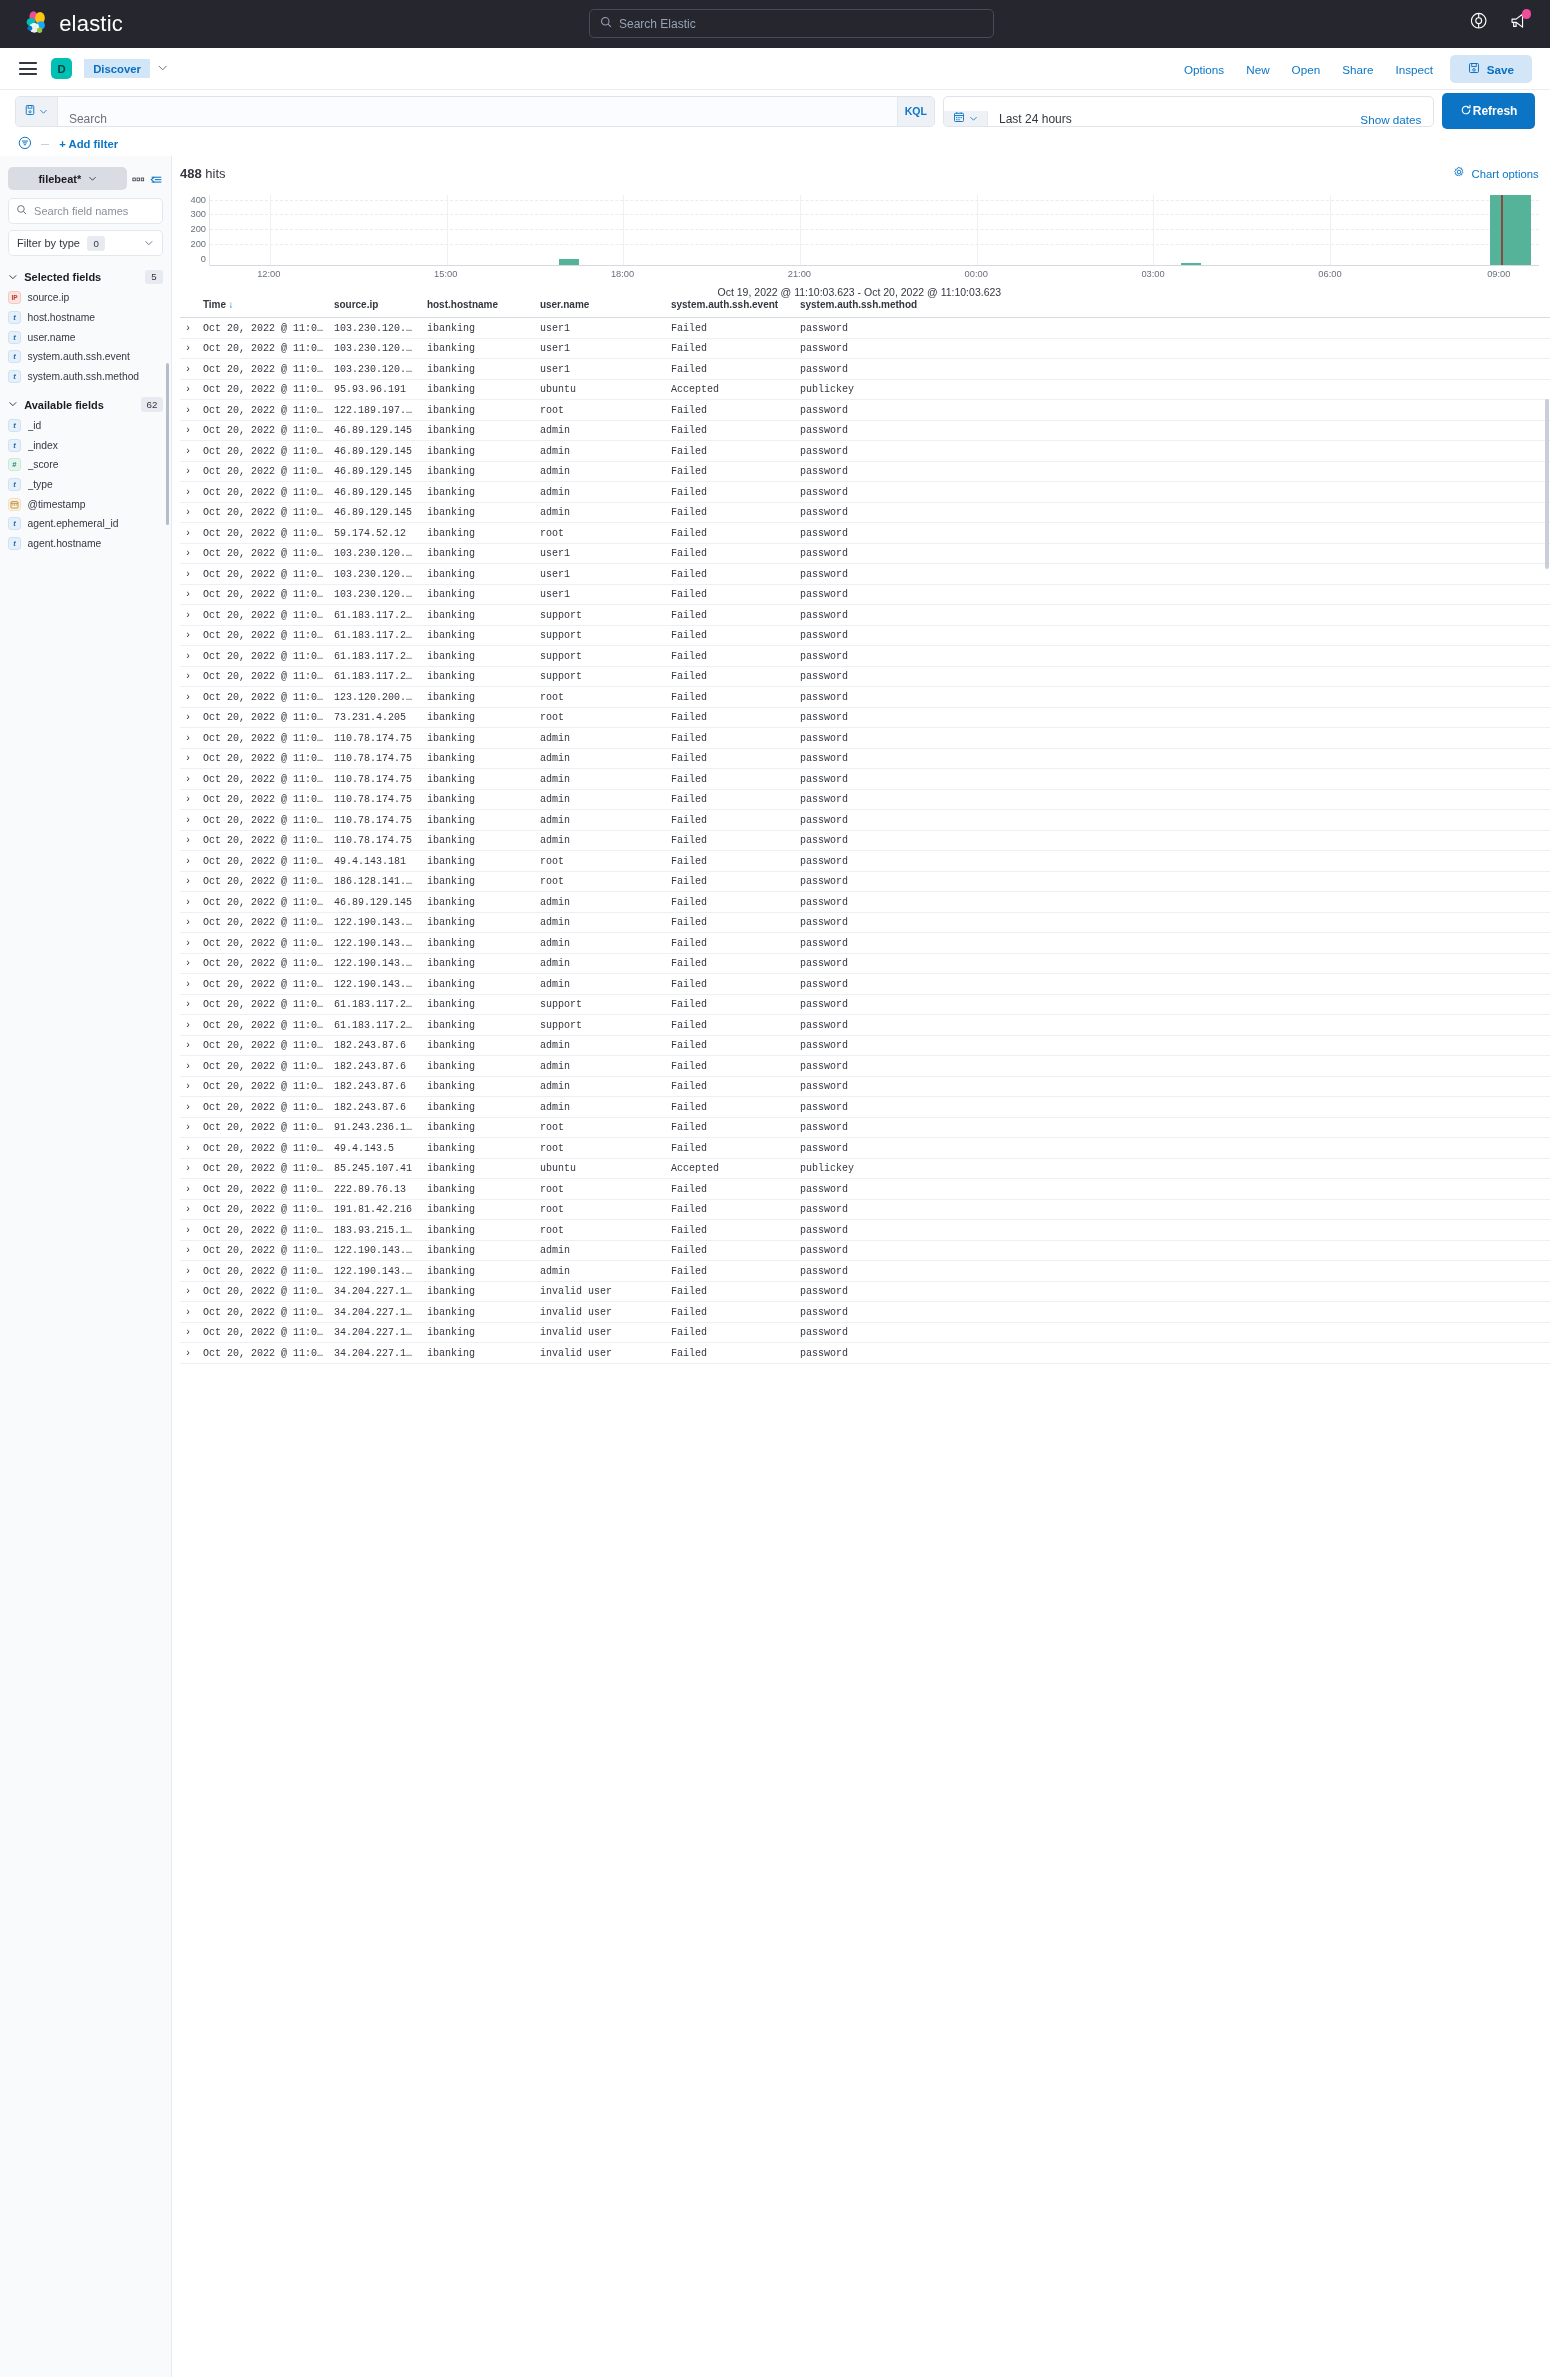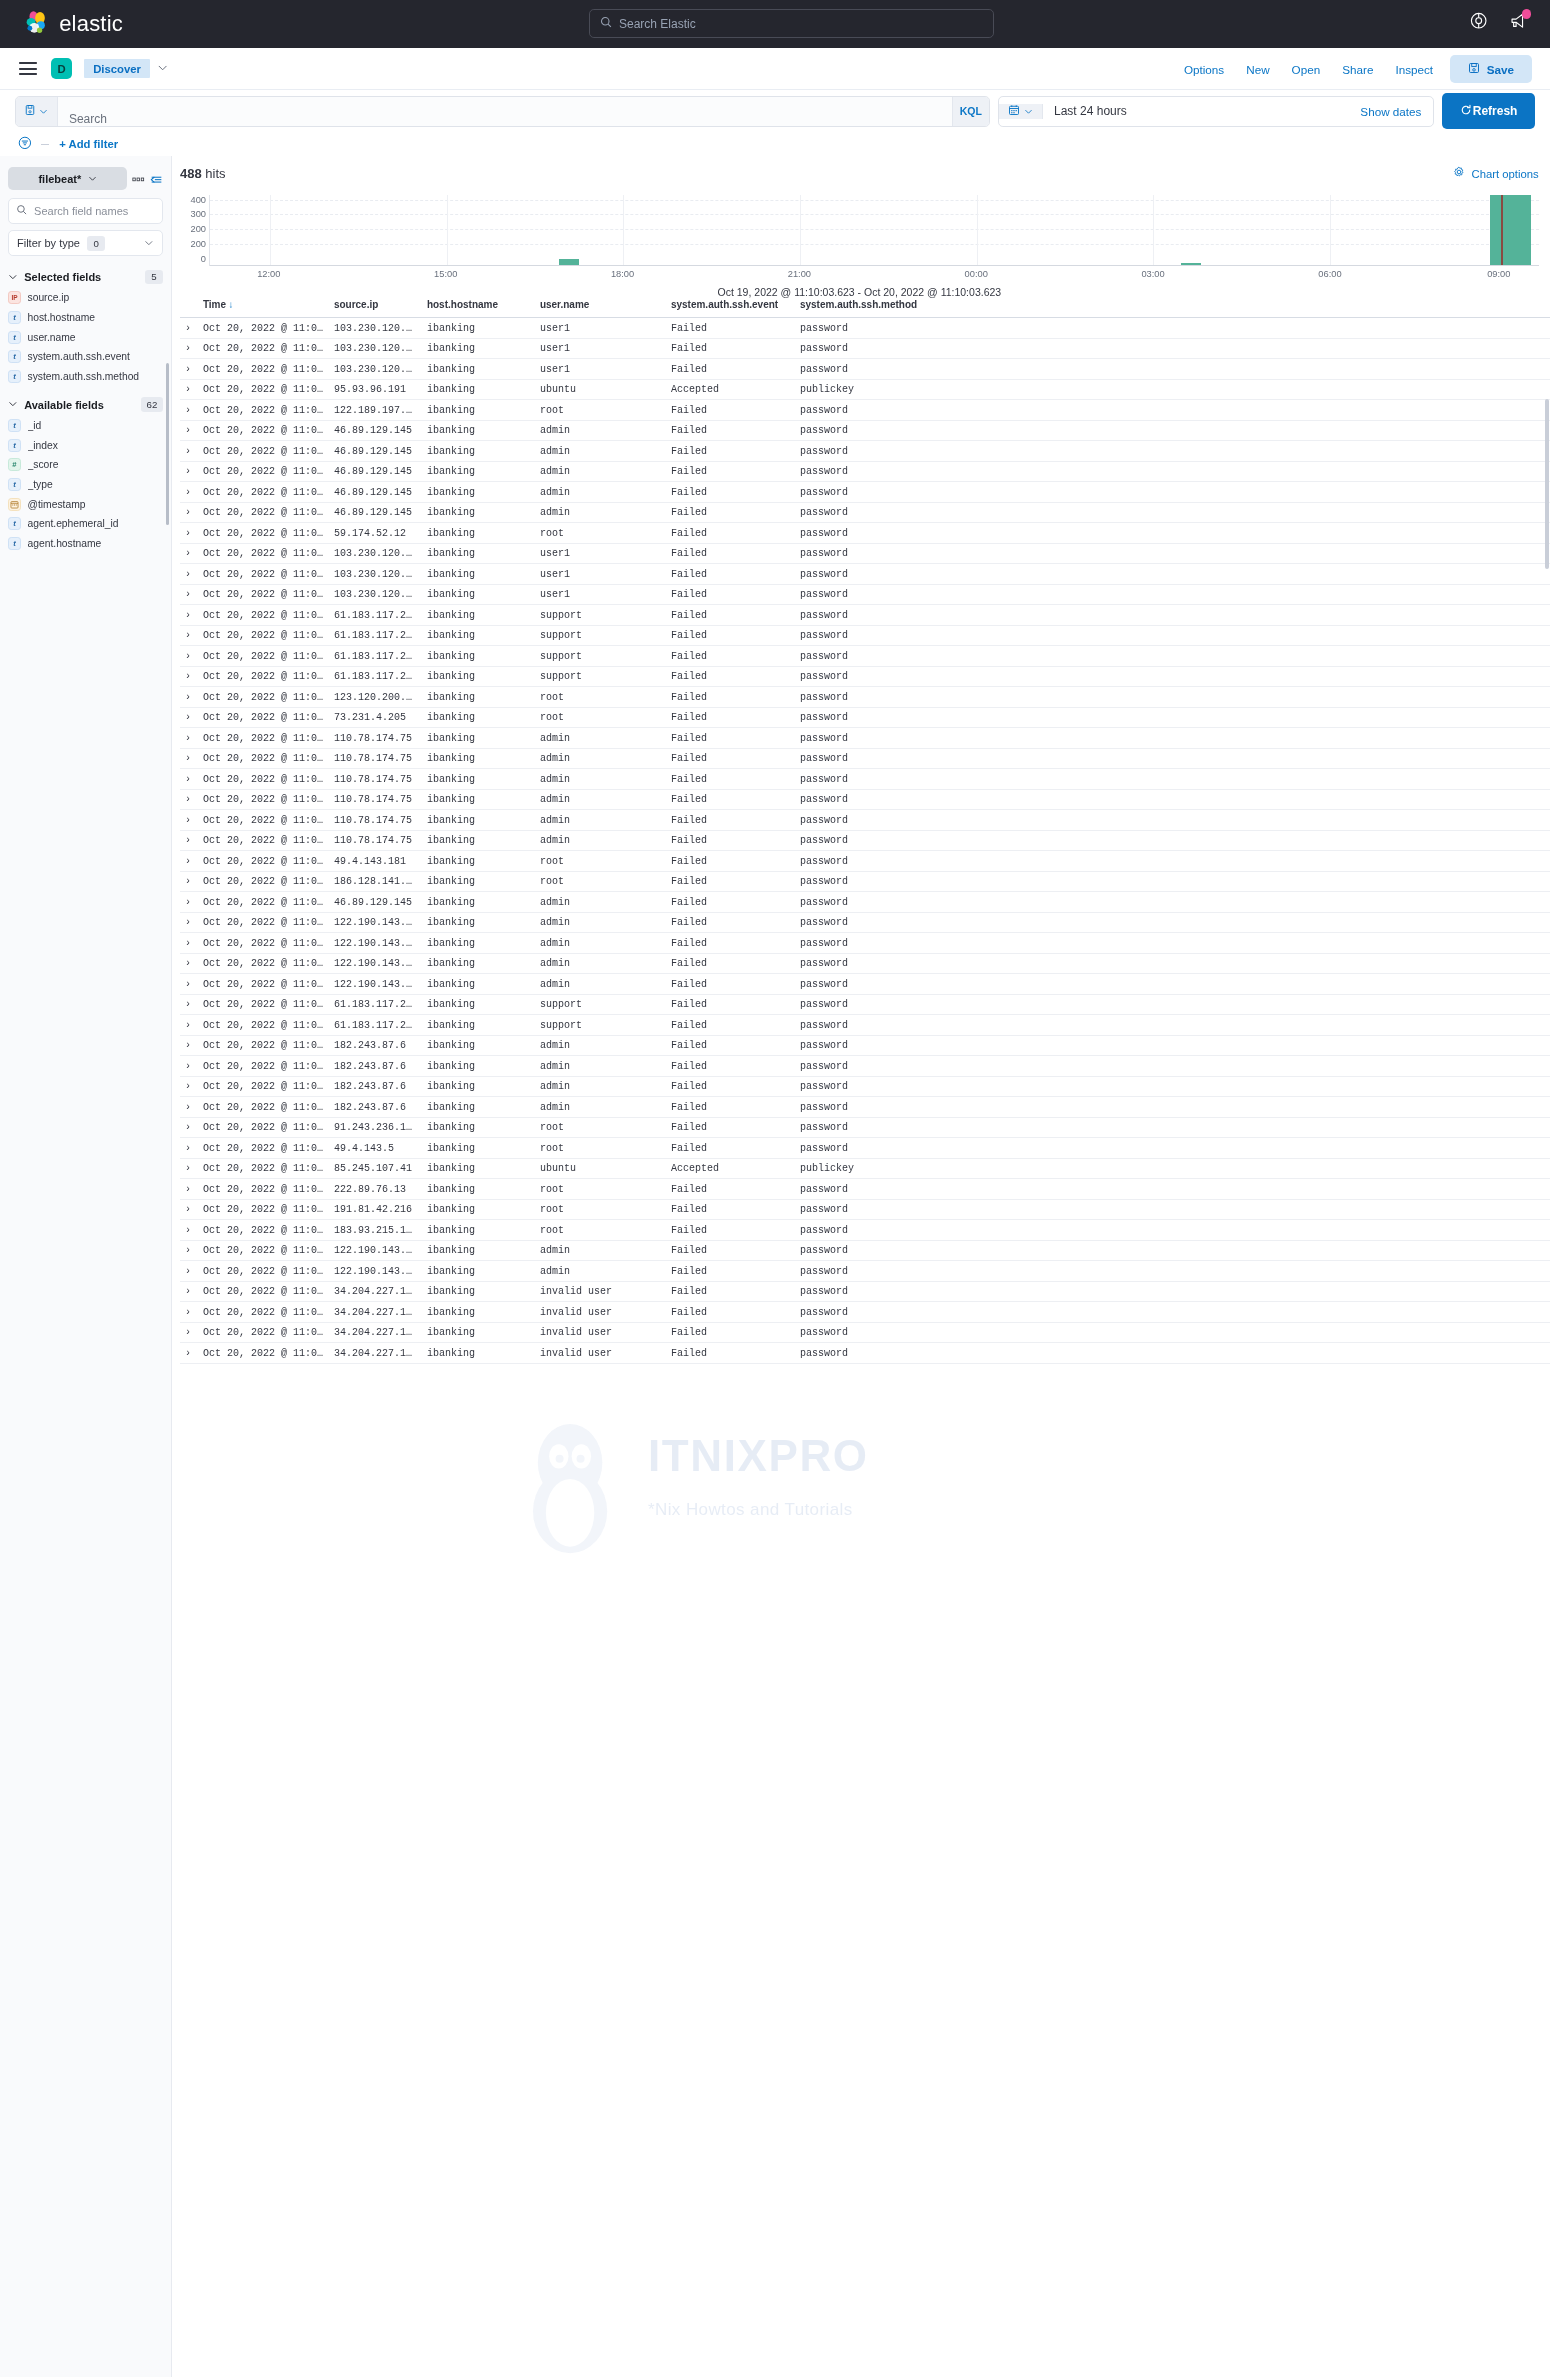--- a/index.html
+++ b/index.html
@@ -68,21 +68,21 @@
   .qb-prefix {
     width: 42px; display: flex; align-items: center; justify-content: center; gap: 3.2px;
     background: #eef1f6; border-right: 0.8px solid #e3e7ee; cursor: pointer;
   }
   .qb-input { flex: 1; display: flex; align-items: flex-end; padding: 0 11.3px; color: #6a717d; font-size: 12px; cursor: text; }
   .qb-kql {
     width: 37px; display: flex; align-items: center; justify-content: center; font-size: 10.5px;
     font-weight: 700; color: #0b76c6; background: #eef1f6; border-left: 0.8px solid #e3e7ee; cursor: pointer;
   }
   .time-box {
-    width: 436px; height: 31px; display: flex; align-items: center; border: 0.8px solid #dfe3ea;
+    width: 491px; height: 31px; display: flex; align-items: flex-end; border: 0.8px solid #dfe3ea;
     border-radius: 4.9px; overflow: hidden; background: #fff;
   }
   .tb-prefix {
     width: 44px; display: flex; align-items: center; justify-content: center; gap: 4px;
     background: #eef1f6; border-right: 0.8px solid #e3e7ee; cursor: pointer;
   }
   .tb-value { flex: 1; display: flex; align-items: center; padding: 0 11.3px; font-size: 12px; color: #343741; cursor: pointer; }
   .tb-showdates { display: flex; align-items: center; padding: 0 11.3px; color: #0b76c6; font-size: 11.7px; cursor: pointer; }
   .refresh-btn {
     background: #0b74c4; color: #fff; height: 36px; border-radius: 4.9px; display: flex; align-items: center;
@@ -1009,33 +1009,19 @@
                 <td class="c-time">Oct 20, 2022 @ 11:09:51.256</td>
                 <td class="c-ip">34.204.227.175</td>
                 <td class="c-host">ibanking</td>
                 <td class="c-user">invalid user</td>
                 <td class="c-event">Failed</td>
                 <td class="c-method">password</td>
               </tr>
             </tbody>
         </table>
 
-        <div class="watermark">
-          <svg width="121" height="146" viewBox="0 0 150 180" style="position:absolute;left:-16px;top:-8px;opacity:.55">
-            <ellipse cx="72" cy="60" rx="40" ry="48" fill="#cfdaec"></ellipse>
-            <ellipse cx="72" cy="120" rx="46" ry="52" fill="#cfdaec"></ellipse>
-            <ellipse cx="72" cy="122" rx="30" ry="42" fill="#ffffff"></ellipse>
-            <ellipse cx="58" cy="52" rx="12" ry="15" fill="#ffffff"></ellipse>
-            <ellipse cx="86" cy="52" rx="12" ry="15" fill="#ffffff"></ellipse>
-            <circle cx="59" cy="55" r="5" fill="#cfdaec"></circle>
-            <circle cx="85" cy="55" r="5" fill="#cfdaec"></circle>
-            <ellipse cx="72" cy="70" rx="10" ry="7" fill="#cfdaec"></ellipse>
-          </svg>
-          <div class="wm-text" style="position:absolute;left:120px;top:11.3px;">ITNIXPRO</div>
-          <div class="wm-sub" style="position:absolute;left:120px;top:68px;">*Nix Howtos and Tutorials</div>
-        </div>
       </div>
 
       <div class="vscroll-main"></div>
     </div>
   </div>
 </div>
 
 
 </body></html>

